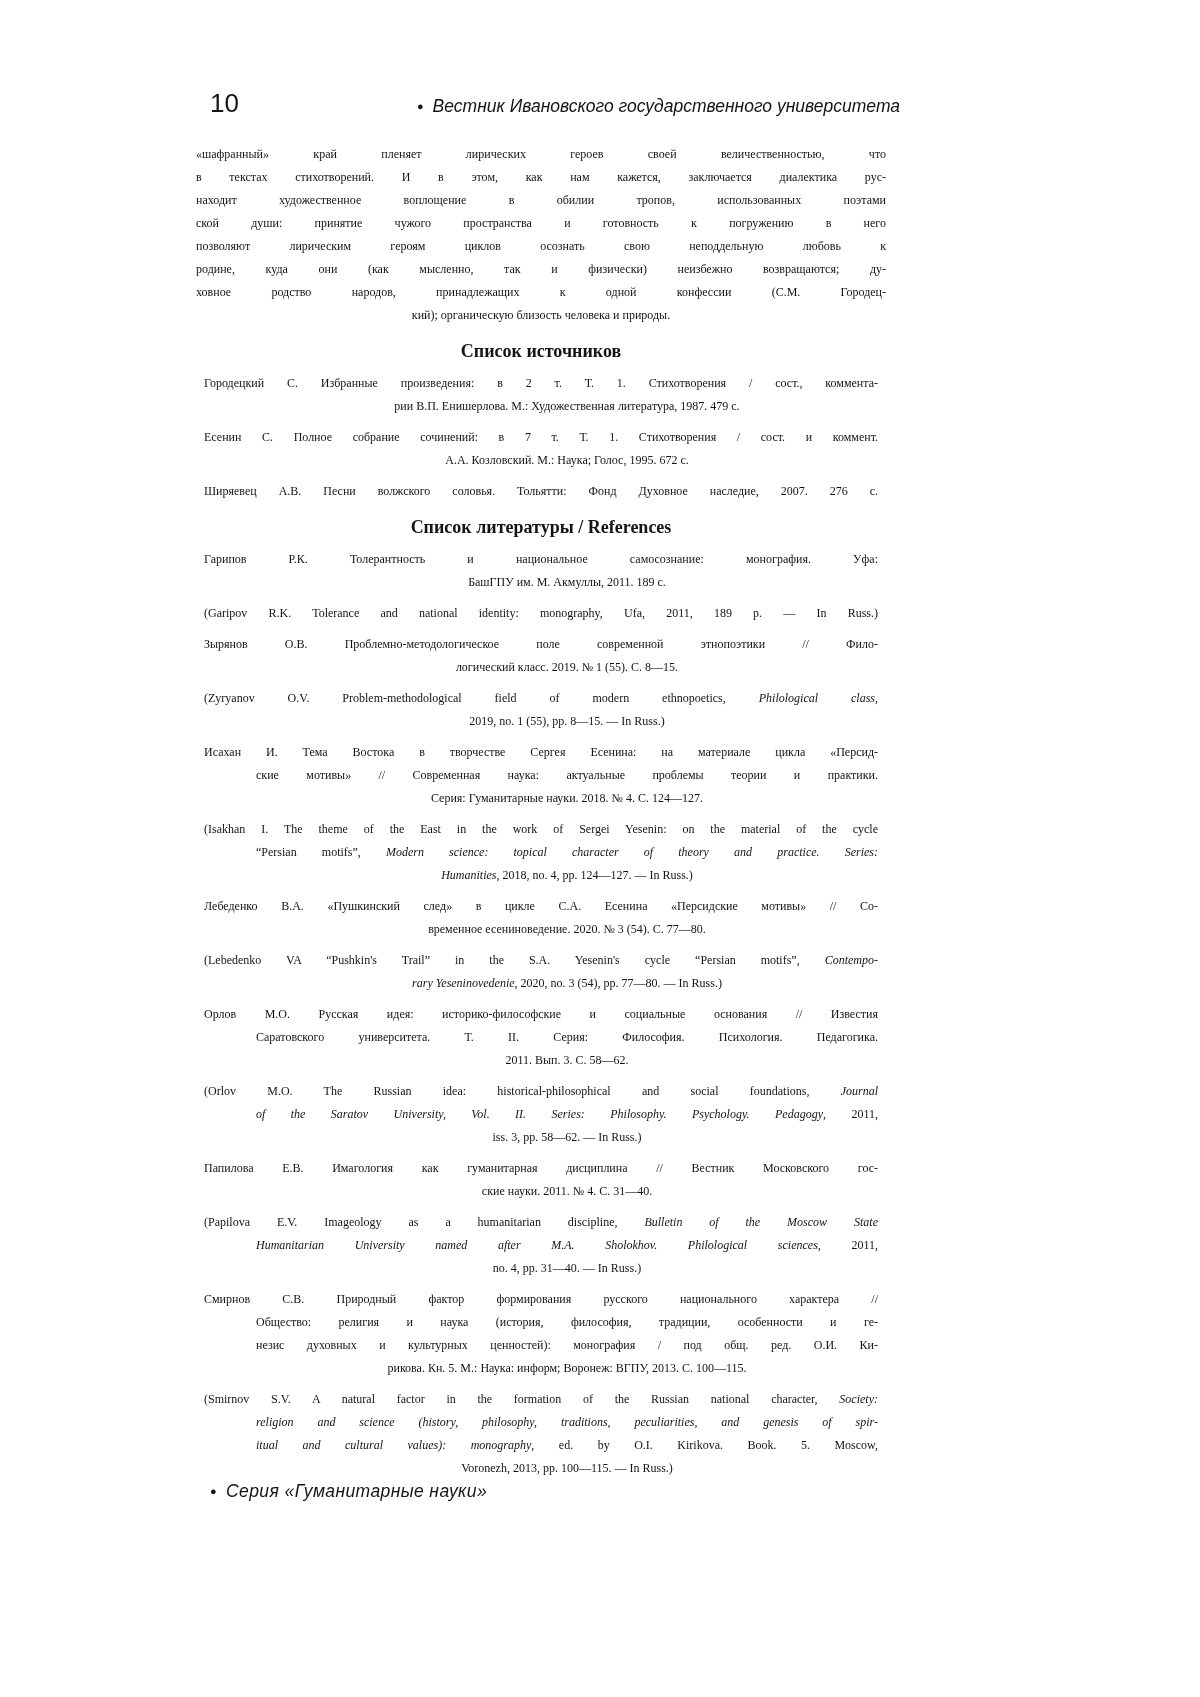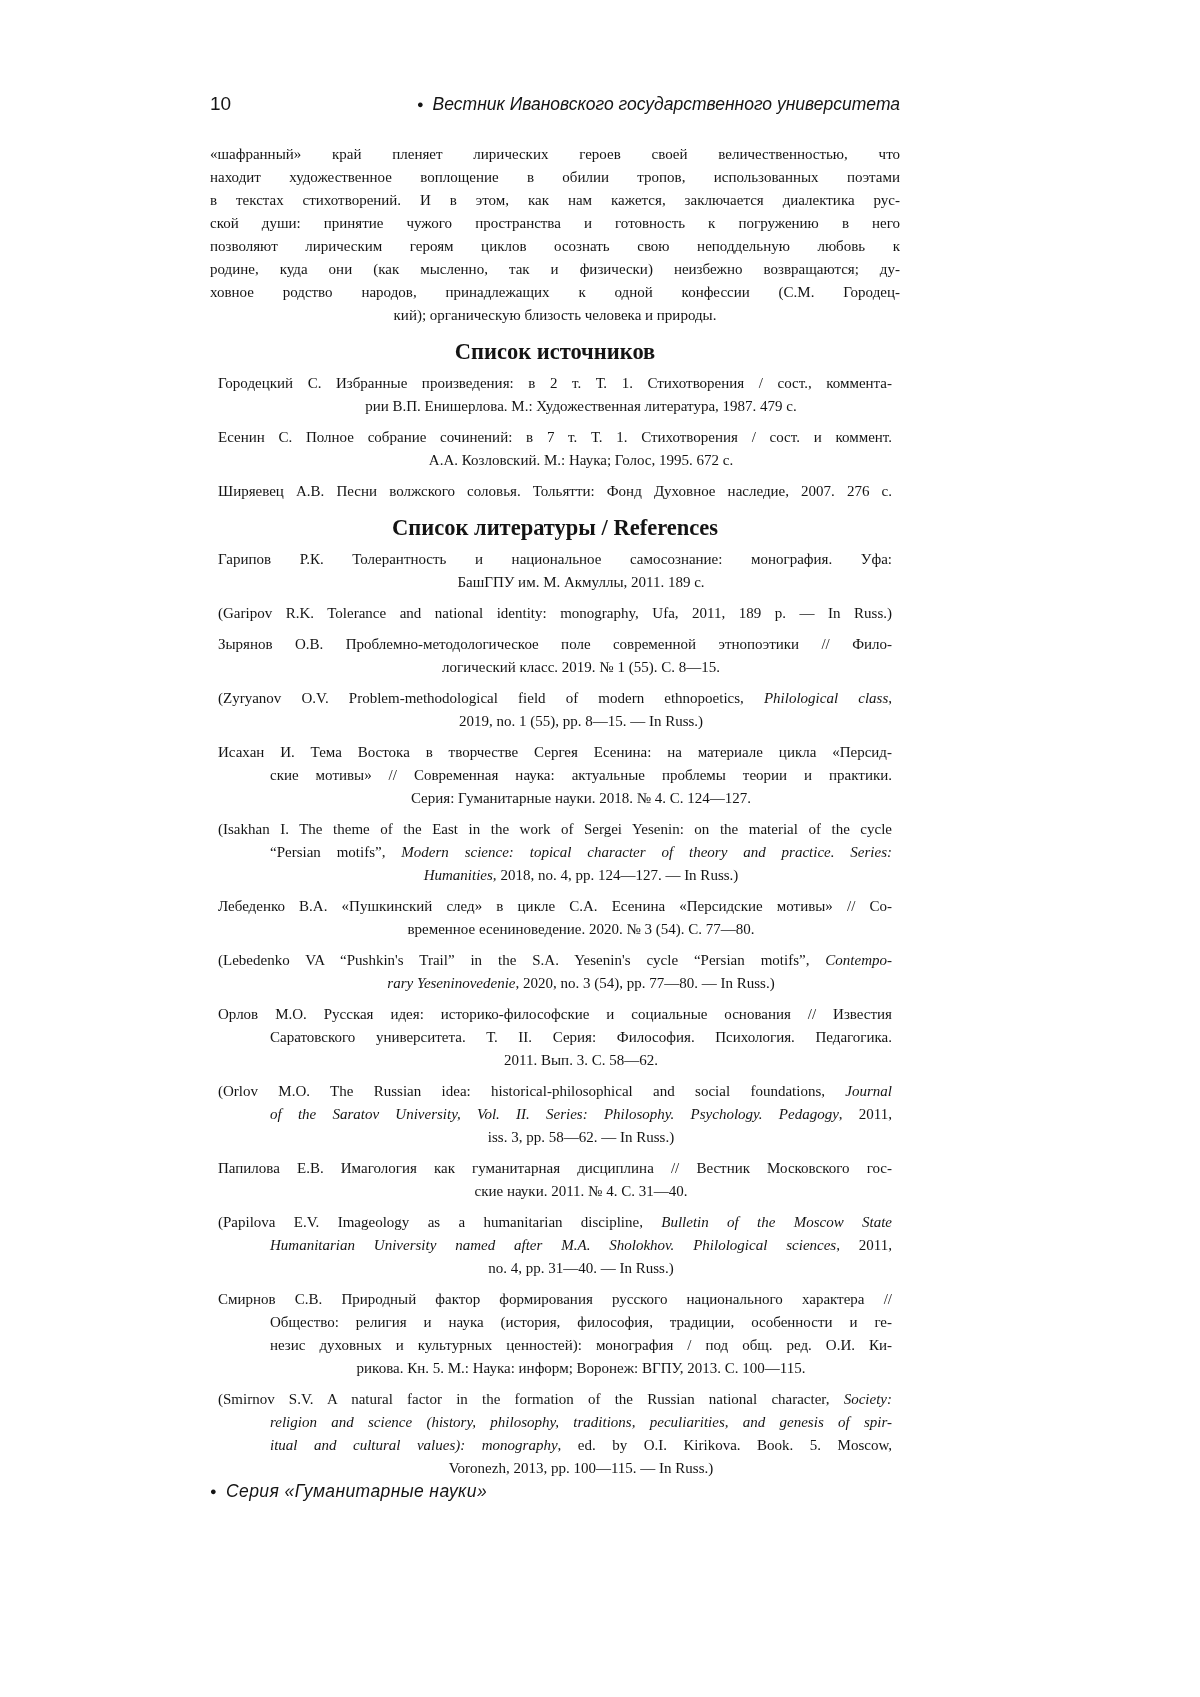--- a/index.html
+++ b/index.html
@@ -8,25 +8,25 @@
     background:#ffffff;color:#141414;
     font-family:"Liberation Serif","DejaVu Serif",serif;
   }
   
   .running{
     position:absolute;left:210px;width:690px;
     font-family:"Liberation Sans","DejaVu Sans",sans-serif;
     font-style:italic;font-size:17.5px;line-height:23px;
   }
   #header{top:92px;display:flex;justify-content:space-between;align-items:baseline;}
-  #page-number{font-style:normal;font-size:19px;}
+  #page-number{font-style:normal;font-size:26px;}
   #footer{top:1446px;letter-spacing:0.4px;margin-top:34px;}
   .bullet{font-size:11px;vertical-align:2px;margin-right:9px;font-style:normal;}
   
-  #main{position:absolute;left:210px;top:143px;width:690px;font-size:15px;}
+  #main{position:absolute;left:196px;top:143px;width:690px;font-size:12px;}
   .line{height:23px;line-height:23px;overflow:hidden;text-align:center;}
   .line.fill{text-align:justify;}
   .line.fill::after{content:"";display:inline-block;width:100%;}
   .line.ind{padding-left:52px;}
   .heading{
     height:23px;line-height:23px;text-align:center;
     font-weight:bold;margin:0 0 9px 0;
   }
   #paragraph{margin-bottom:13px;}
   #sources-list{margin-bottom:13px;}
@@ -40,22 +40,22 @@
 <header id="header" class="running">
   <span id="page-number">10</span>
   <span>
     <span class="bullet">●</span><span>Вестник Ивановского государственного университета</span>
   </span>
 </header>
 
 <main id="main">
   <div id="paragraph">
       <div class="line fill"><span>«шафранный» край пленяет лирических героев своей величественностью, что</span></div>
+      <div class="line fill"><span>в текстах стихотворений. И в этом, как нам кажется, заключается диалектика рус-</span></div>
       <div class="line fill"><span>находит художественное воплощение в обилии тропов, использованных поэтами</span></div>
-      <div class="line fill"><span>в текстах стихотворений. И в этом, как нам кажется, заключается диалектика рус-</span></div>
       <div class="line fill"><span>ской души: принятие чужого пространства и готовность к погружению в него</span></div>
       <div class="line fill"><span>позволяют лирическим героям циклов осознать свою неподдельную любовь к</span></div>
       <div class="line fill"><span>родине, куда они (как мысленно, так и физически) неизбежно возвращаются; ду-</span></div>
       <div class="line fill"><span>ховное родство народов, принадлежащих к одной конфессии (С.М. Городец-</span></div>
       <div class="line"><span>кий); органическую близость человека и природы.</span></div>
     </div>
 
   <h2 class="heading">Список источников</h2>
   <div id="sources-list">
       <div class="entry">

